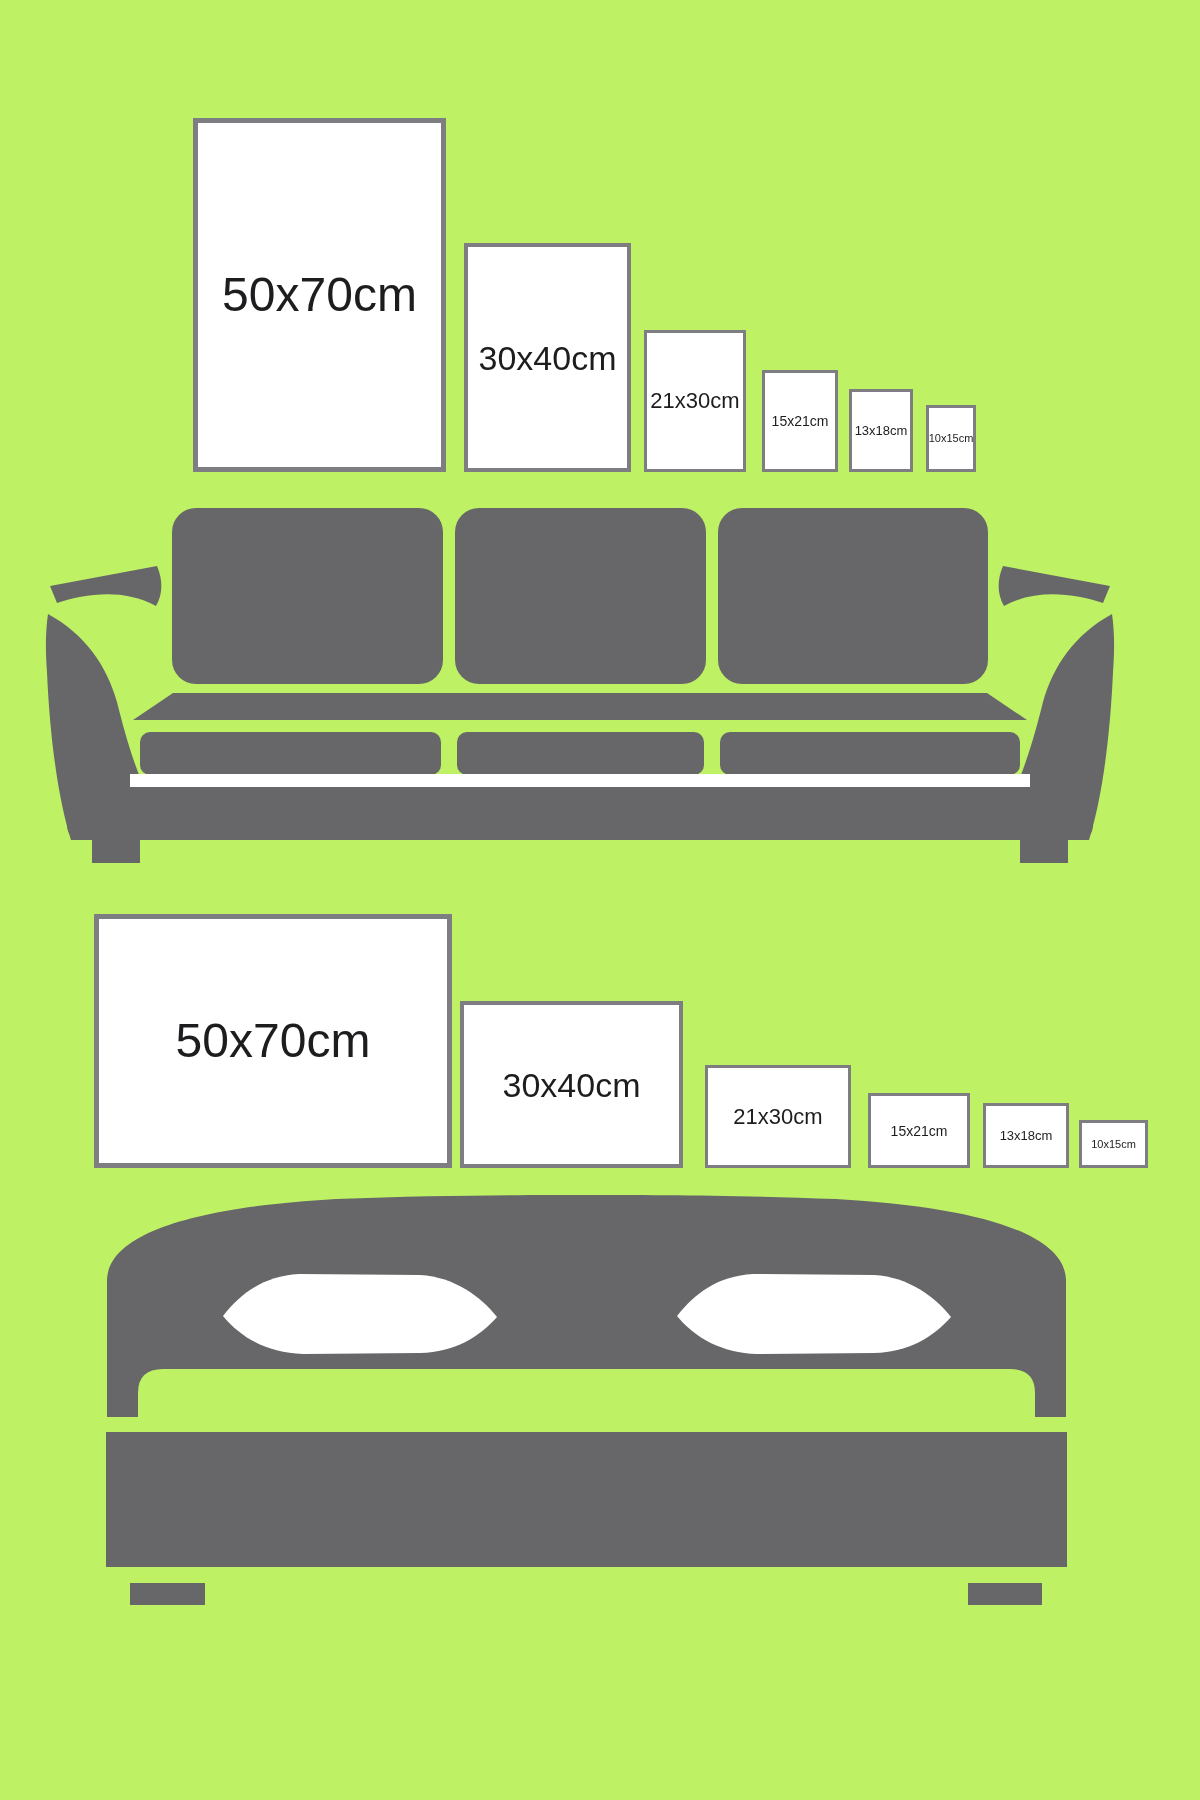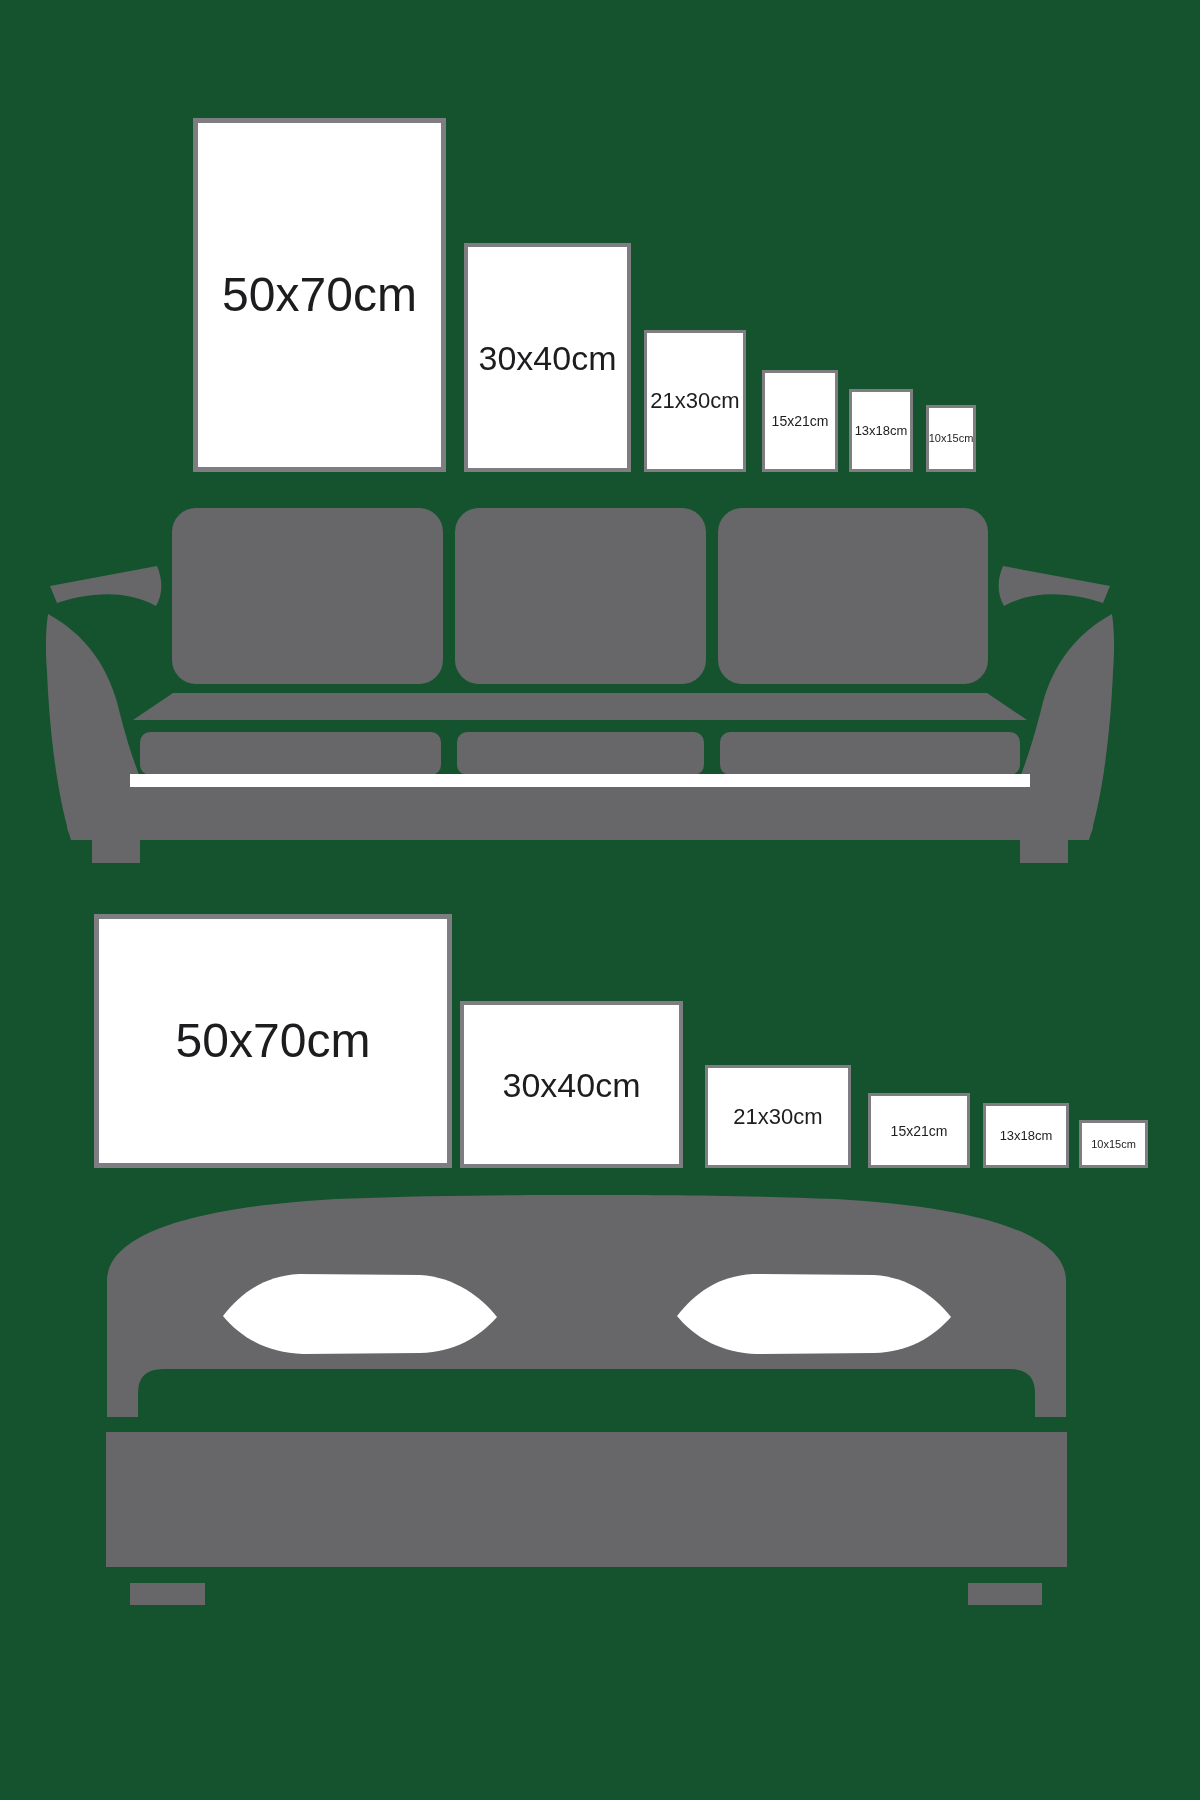--- a/index.html
+++ b/index.html
@@ -1,19 +1,19 @@
 <!DOCTYPE html>
 <html><head>
 <meta charset="utf-8">
 <style>
   html,body{margin:0;padding:0;background:#ffffff;}
   .canvas{
     position:relative;
     width:1200px;height:1800px;
-    background:#14532d;
+    background:#bef264;
     overflow:hidden;
     font-family:"Liberation Sans", sans-serif;
   }
   .frame{
     position:absolute;
     box-sizing:border-box;
     background:#ffffff;
     border-style:solid;
     border-color:#7e7e82;
     display:flex;

